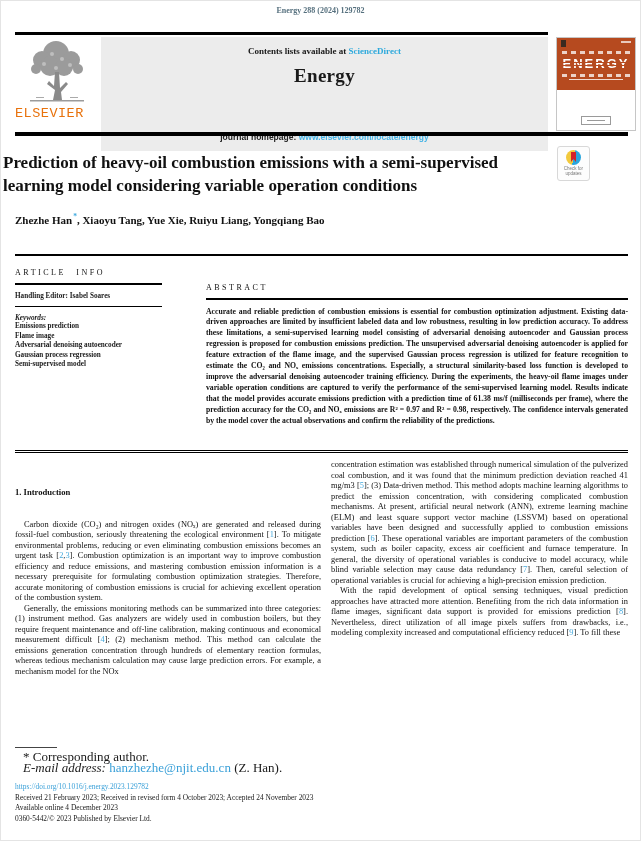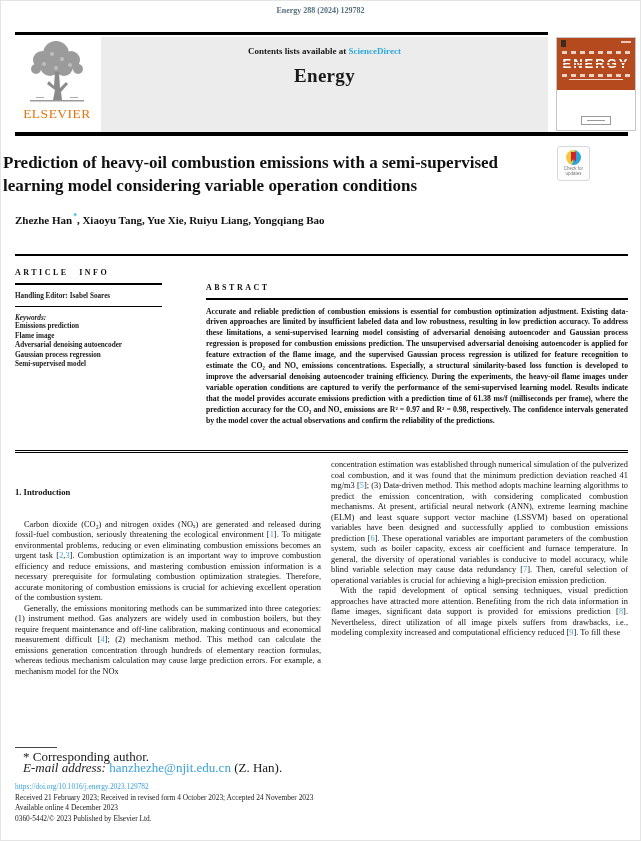--- a/index.html
+++ b/index.html
@@ -7,25 +7,25 @@
   body { font-family:"Liberation Serif", serif; color:#1a1a1a; }
   .page { position:relative; width:641px; height:841px; margin:0 auto; background:#fff;
           border:1px solid #e4e4e4; overflow:hidden; }
 
   
   .citation { position:absolute; top:5px; left:0; width:100%; text-align:center;
               font-size:8px; font-weight:bold; color:#56707e; }
   .rule-top { position:absolute; top:31px; left:14px; width:533px; height:3px; background:#000; }
   .rule-mid { position:absolute; top:131px; left:14px; width:613px; height:4px; background:#000; }
 
-  .logo-block { position:absolute; top:36px; left:14px; width:84px; height:94px; text-align:center; }
+  .logo-block { position:absolute; top:36px; left:14px; width:84px; height:94px; text-align:left;font-family:Liberation Mono, monospace; }
   .logo-block svg { display:block; margin:1px auto 0; }
   .logo-text { font-size:13.5px; color:#e8720c; letter-spacing:.5px; margin-top:0; font-weight:normal; }
 
-  .header-box { position:absolute; top:36px; left:100px; width:447px; height:98px; background:#ececec; text-align:center; }
+  .header-box { position:absolute; top:36px; left:100px; width:447px; height:114px; background:#ececec; text-align:center; }
   .contents-line { margin-top:9px; font-size:9px; font-weight:bold; }
   .journal-name { margin-top:9px; font-size:19px; font-weight:bold; letter-spacing:.3px; }
   .homepage-line { position:absolute; bottom:9px; left:0; width:100%;
                    font-family:"Liberation Sans", sans-serif; font-size:8.5px; font-weight:bold; color:#222; }
   .link-bright { color:#2da9dc; text-decoration:none; }
   .link-light  { color:#45b4e6; text-decoration:none; }
   .link-doi    { color:#3aa0d8; text-decoration:none; }
 
   
   .cover { position:absolute; top:36px; left:555px; width:80px; height:94px; background:#fff; border:1px solid #c6c6c6; }
@@ -53,21 +53,21 @@
   .badge-ribbon { position:absolute; top:2px; left:5px; width:5px; height:10px; background:#d2232a;
                   clip-path:polygon(0 0,100% 0,100% 100%,50% 70%,0 100%); }
   .badge-text { font-family:"Liberation Sans", sans-serif; font-size:4.5px; line-height:5px; color:#777; }
 
   .authors { position:absolute; top:211px; left:14px; font-size:11px; font-weight:600; color:#111; }
   .author-mark { color:#3aa7de; font-size:7.5px; vertical-align:super; margin-left:1px; }
   .affiliation { position:absolute; top:233px; left:14px; font-size:7px; font-style:italic; font-weight:600; color:#222; }
   .rule-thin { position:absolute; top:253px; left:14px; width:613px; height:2px; background:#000; }
 
   
-  .sec-head { font-size:8px; font-weight:bold; letter-spacing:2.5px; word-spacing:6px; color:#111; }
+  .sec-head { font-size:8px; font-weight:normal; letter-spacing:2.5px; word-spacing:6px; color:#111; }
   .info-col { position:absolute; top:267px; left:14px; width:147px; }
   .info-rule { height:1.5px; background:#000; margin-top:6px; }
   .handling { margin-top:7px; font-size:7.2px; font-weight:600; }
   .kw-label { margin-top:7px; font-size:7.2px; font-style:italic; font-weight:600; }
   .kw { font-size:7.2px; line-height:9.6px; font-weight:600; }
   .abstract-col { position:absolute; top:274px; left:205px; width:422px;margin-top:8px; }
   .abs-text { margin-top:7px; font-size:7.7px; line-height:10.9px; text-align:justify; font-weight:600; color:#111; }
 
   .double-rule { position:absolute; top:449px; left:14px; width:613px; height:3px;
                  border-top:1.5px solid #000; border-bottom:1px solid #000; }
@@ -121,20 +121,23 @@
       <rect x="44" y="59" width="8" height="1" fill="#aaaaaa"></rect>
     </svg>
     <div class="logo-text">ELSEVIER</div>
   </div>
 
   <div class="header-box">
     <div class="contents-line">
       <span>Contents lists available at </span><a href="#" class="link-bright">ScienceDirect</a>
     </div>
     <div class="journal-name">Energy</div>
+    <div class="homepage-line">
+      <span>journal homepage: </span><a href="#" class="link-light">www.elsevier.com/locate/energy</a>
+    </div>
   </div>
 
   <div class="cover">
     <div class="cover-orange">
       <div class="cover-mark"></div>
       <div class="cover-vol"></div>
       <div class="cover-row r1"></div>
       <div class="cover-title-wrap">
         <div class="cover-title">ENERGY</div>
         <div class="cover-stripes"></div>

